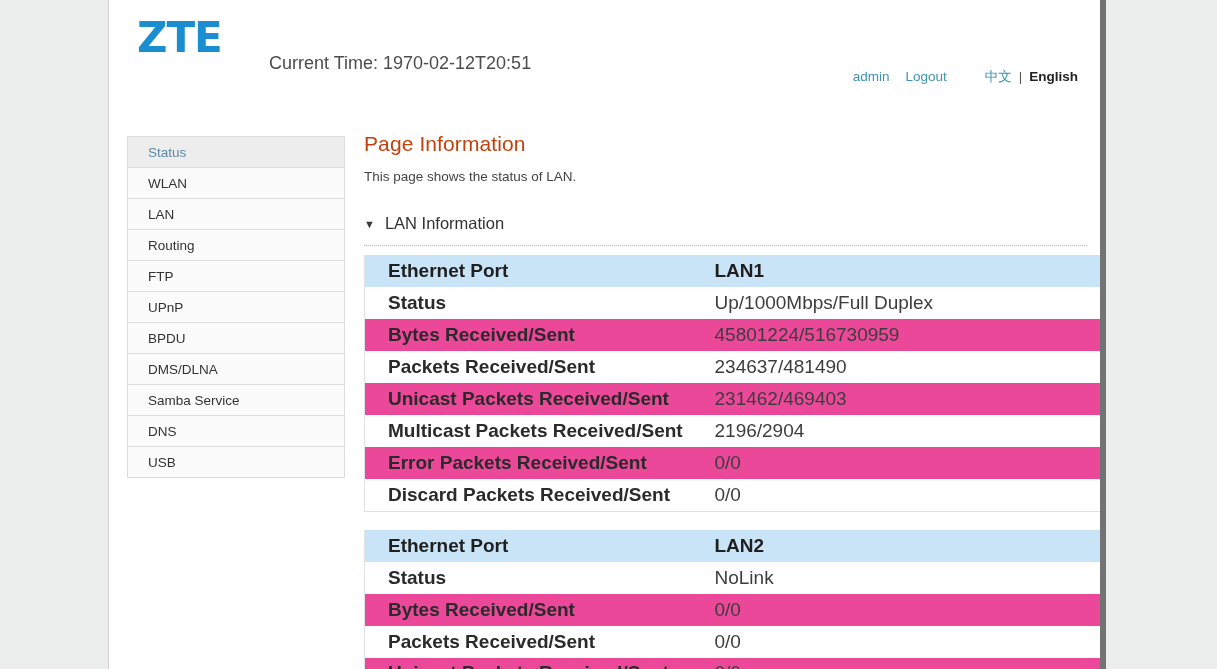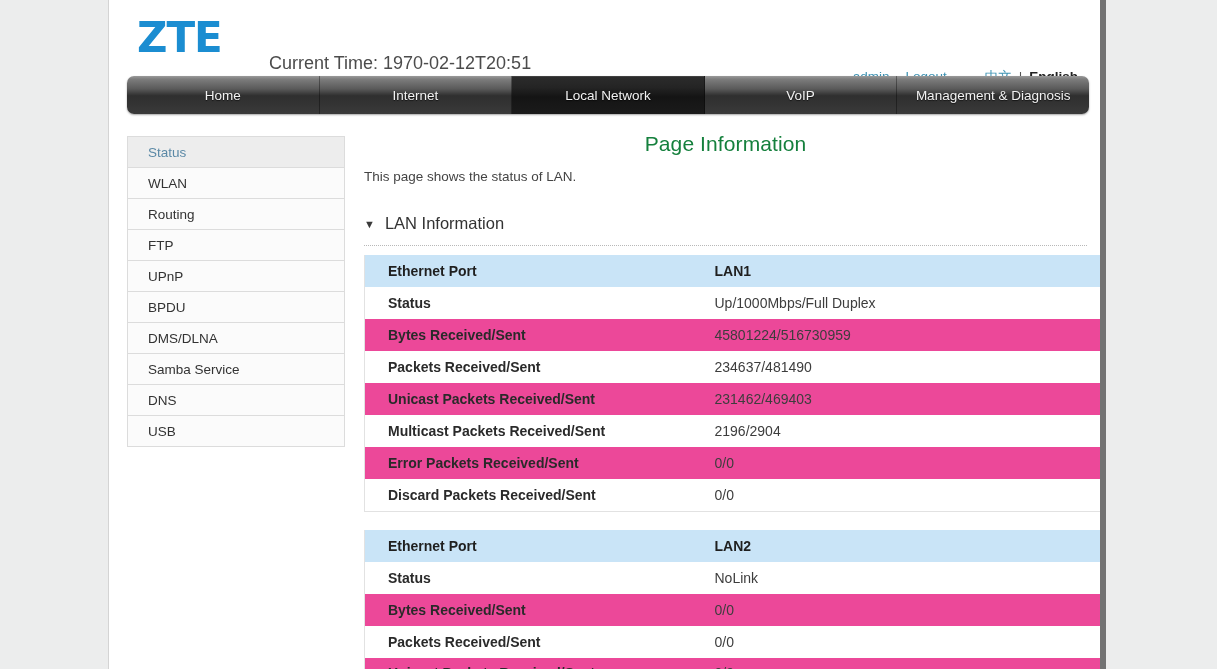--- a/index.html
+++ b/index.html
@@ -169,24 +169,23 @@
 
   .content {
     flex: 1 1 auto;
     padding: 18px 18px 0 19px;
     min-width: 0;
   }
 
   .page-title {
     font-size: 21px;
     font-weight: 400;
-    color: #15803d;
+    color: #c2410c;
     margin-bottom: 13px;
     letter-spacing: 0.1px;
-    text-align: center;
   }
 
   .page-desc {
     font-size: 13.5px;
     color: #444444;
     margin-bottom: 30px;
   }
 
   .section-head {
     display: flex;
@@ -210,21 +209,21 @@
   .info-table {
     width: 745px;
     border: 1px solid #e2e2e2;
     border-top: none;
     border-collapse: collapse;
     margin-bottom: 18px;
     table-layout: fixed;
   }
   .info-table tr { height: 32px; }
   .info-table td {
-    font-size: 14px;
+    font-size: 19px;
     padding: 0 0 0 23px;
     vertical-align: middle;
   }
   .info-table td.k {
     width: 350px;
     font-weight: bold;
     color: #2a2a2a;
   }
   .info-table td.v {
     color: #3d3d3d;
@@ -250,32 +249,26 @@
 
       <div class="header-right">
         <span class="user-name">admin</span>
         <span class="logout-link">Logout</span>
         <span class="lang-zh">中文</span>
         <span class="lang-sep">|</span>
         <span class="lang-en">English</span>
       </div>
     </div>
 
-    <div class="navbar" id="navbar">
-        <div class="nav-item">Home</div>
-        <div class="nav-item">Internet</div>
-        <div class="nav-item active">Local Network</div>
-        <div class="nav-item">VoIP</div>
-        <div class="nav-item">Management &amp; Diagnosis</div>
-      </div>
 
     <div class="body-wrap">
       <div class="sidebar" id="sidebar">
           <div class="side-item active">Status</div>
           <div class="side-item">WLAN</div>
+          <div class="side-item">LAN</div>
           <div class="side-item">Routing</div>
           <div class="side-item">FTP</div>
           <div class="side-item">UPnP</div>
           <div class="side-item">BPDU</div>
           <div class="side-item">DMS/DLNA</div>
           <div class="side-item">Samba Service</div>
           <div class="side-item">DNS</div>
           <div class="side-item">USB</div>
         </div>
       <div class="content">

